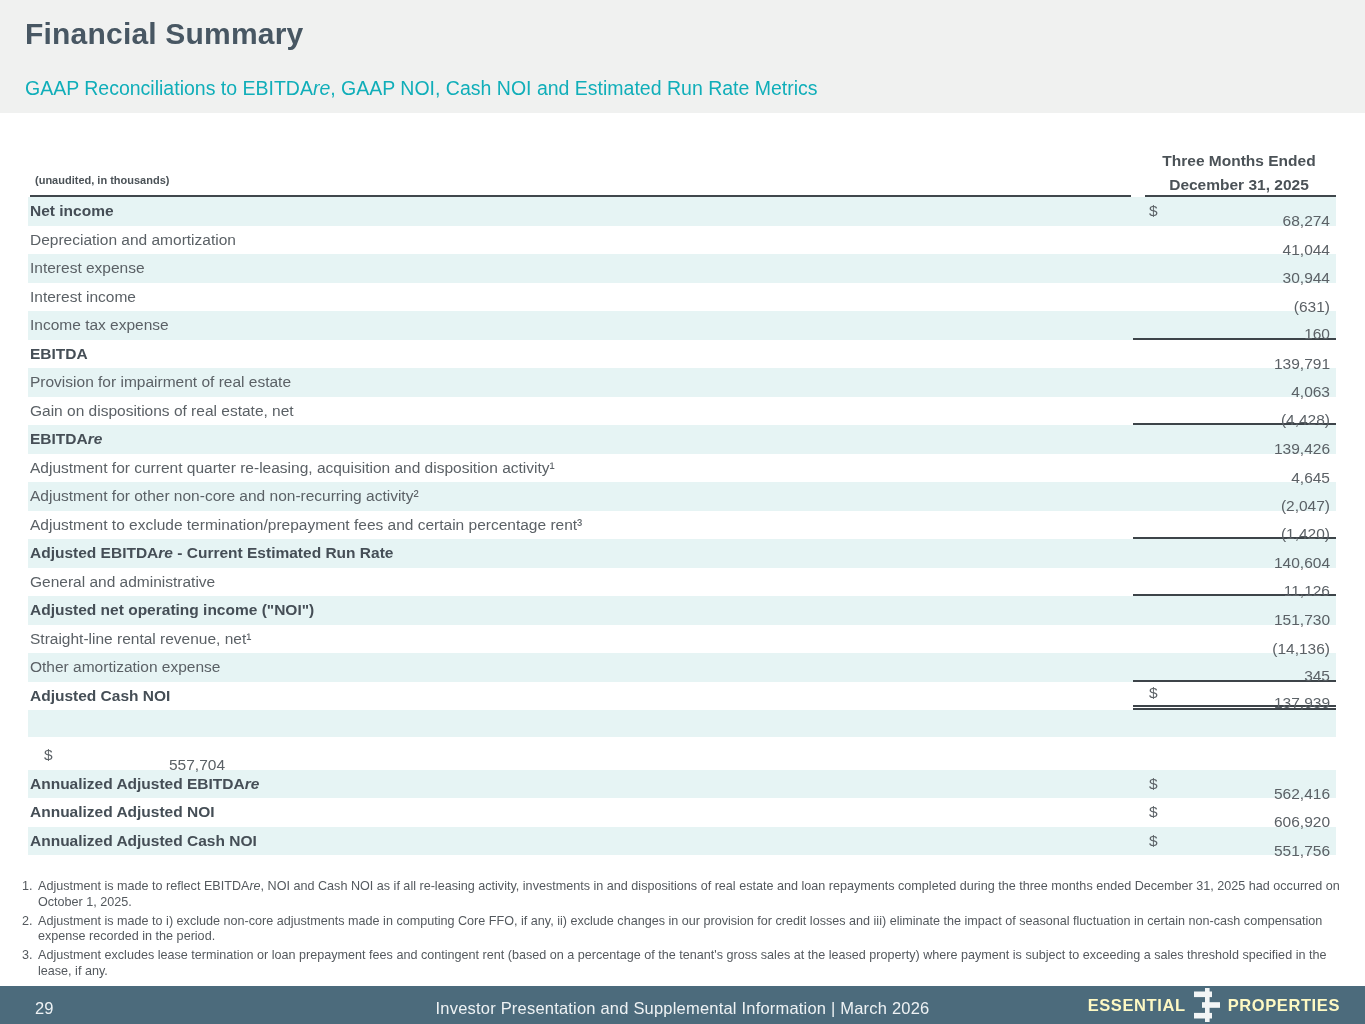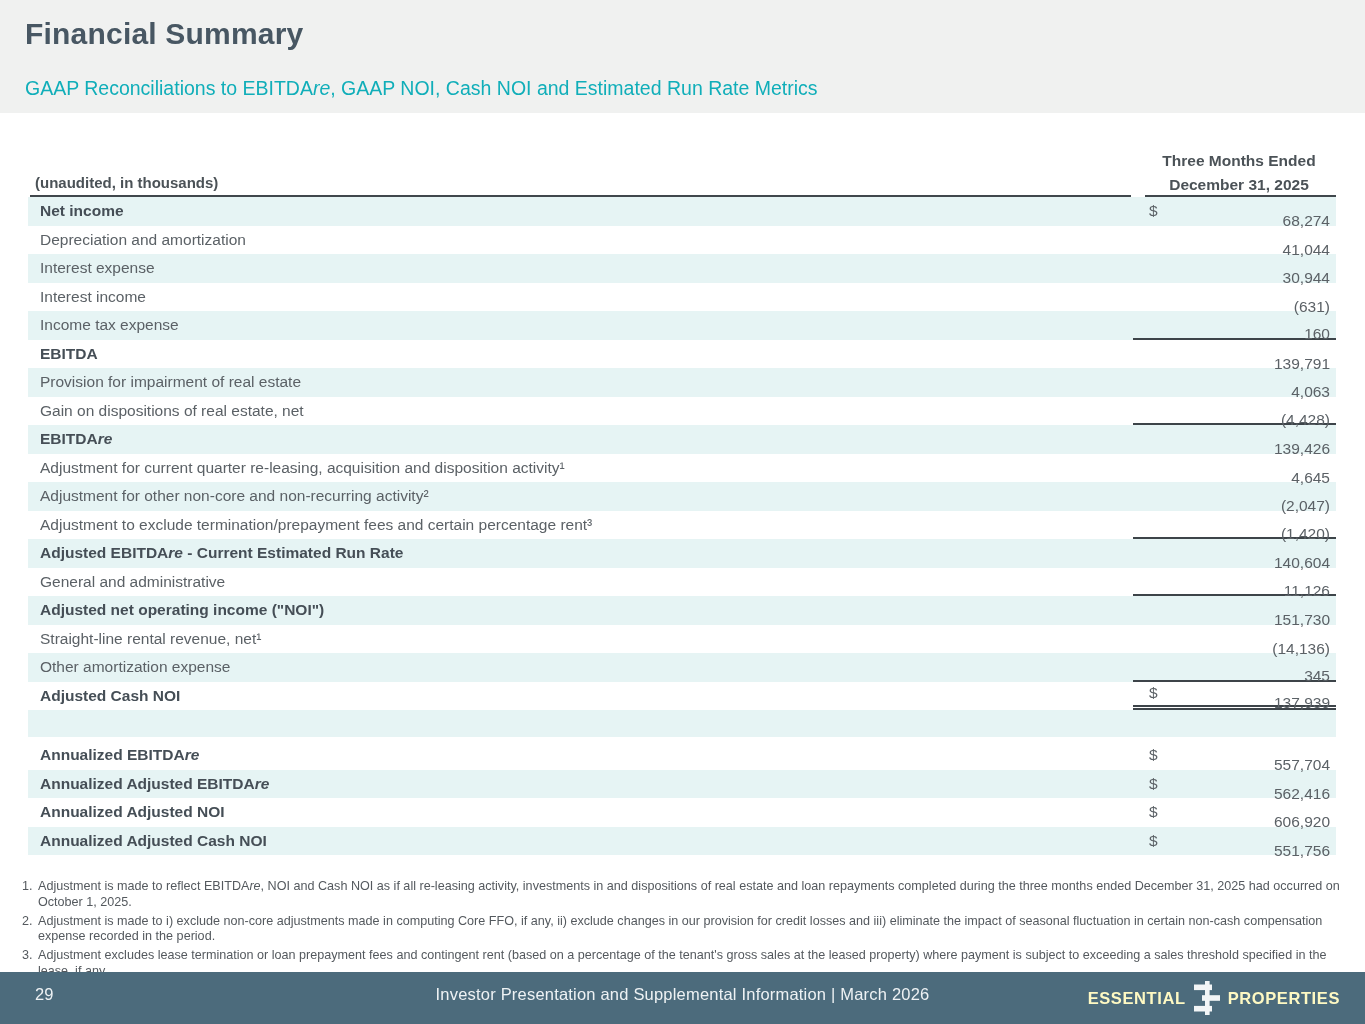--- a/index.html
+++ b/index.html
@@ -5,49 +5,49 @@
   html,body{margin:0;padding:0;background:#fff;}
   .page{position:relative;width:1365px;height:1024px;background:#ffffff;overflow:hidden;
         font-family:"Liberation Sans",sans-serif;}
 
   
   .band{position:absolute;top:0;left:0;width:100%;height:113px;background:#f0f1f0;box-sizing:border-box;}
   .title{position:absolute;left:25px;top:17px;margin:0;font-size:30px;font-weight:bold;color:#485763;letter-spacing:.2px;}
   .subtitle{position:absolute;left:25px;top:77px;font-size:19.5px;color:#10aeb9;}
 
   
-  .left-head{position:absolute;left:35px;top:174px;font-size:15px;font-weight:bold;color:#4b5257;}
+  .left-head{position:absolute;left:35px;top:174px;font-size:11px;font-weight:bold;color:#4b5257;}
   .col-head{position:absolute;left:1139px;top:149px;width:200px;text-align:center;
             font-size:15.5px;font-weight:bold;color:#4b5257;line-height:24px;}
   .rule-left{position:absolute;left:30px;top:195px;width:1101px;height:2px;background:#40474c;}
   .rule-right{position:absolute;left:1145px;top:195px;width:191px;height:2px;background:#40474c;}
 
   
   .rows{position:absolute;left:28px;top:197px;width:1308px;}
   .row{display:flex;align-items:center;height:28.5px;font-size:15.5px;color:#5b6166;}
   .row.shaded{background:#e6f4f4;}
   .row.bold .label{font-weight:bold;color:#454e56;}
   .row.spacer{height:27px;}
   .row.gap{height:4px;background:transparent;}
-  .label{flex:1;padding-left:12px;white-space:nowrap;}
+  .label{flex:1;padding-left:2px;white-space:nowrap;}
   .val{width:203px;height:100%;display:flex;align-items:center;box-sizing:border-box;
        padding:0 6px 0 16px;}
   .val .num{flex:1;text-align:right;margin-top:20px;}
   .row.u1 .val{border-bottom:2px solid #3d4449;}
   .row.u2 .val{border-bottom:5px double #3d4449;}
   .label i,.subtitle i,.fn-text i{font-style:italic;}
 
   
   .footnotes{position:absolute;left:22px;top:879px;width:1320px;font-size:12.6px;color:#54595e;}
   .fn{display:flex;margin-bottom:3.5px;line-height:15.6px;}
   .fn-num{width:16px;flex:none;}
   .fn-text{flex:1;}
 
   
-  .footer{position:absolute;left:0;bottom:0;width:100%;height:52px;background:#4c6b7c;color:#eef2f4;}
+  .footer{position:absolute;left:0;bottom:0;width:100%;height:38px;background:#4c6b7c;color:#eef2f4;}
   .pageno{position:absolute;left:35px;top:13px;font-size:16.5px;}
   .footer-center{position:absolute;left:0;right:0;top:13px;text-align:center;font-size:16.5px;letter-spacing:.2px;}
   .logo{position:absolute;right:25px;top:50%;transform:translateY(-50%);display:flex;align-items:center;gap:8px;
         font-weight:bold;font-size:16.5px;letter-spacing:.6px;color:#fef9c3;}
   .logo svg{display:block;}
 </style>
 </head>
 <body>
 
 <div class="page">
@@ -188,21 +188,20 @@
       <div class="row bold u2">
         <div class="label"><span>Adjusted Cash NOI</span></div>
         <div class="val">
           <span class="dollar">$</span>
           <span class="num">137,939</span>
         </div>
       </div>
       <div class="row shaded spacer"></div>
       <div class="row gap"></div>
       <div class="row bold">
-        <div class="label"><span>Annualized EBITDA</span><i>re</i></div>
         <div class="val">
           <span class="dollar">$</span>
           <span class="num">557,704</span>
         </div>
       </div>
       <div class="row shaded bold">
         <div class="label"><span>Annualized Adjusted EBITDA</span><i>re</i></div>
         <div class="val">
           <span class="dollar">$</span>
           <span class="num">562,416</span>

